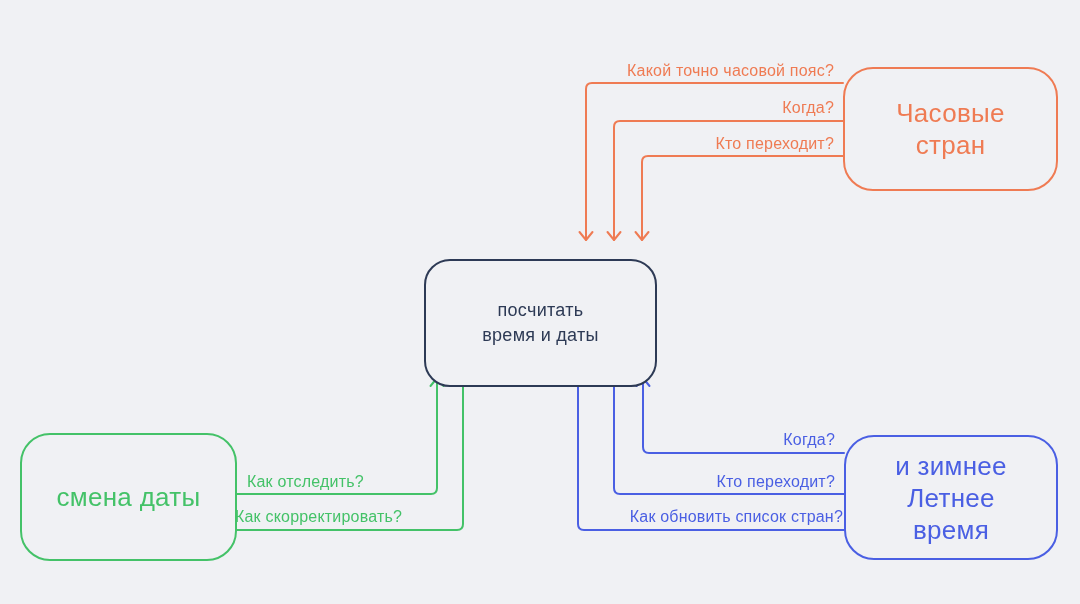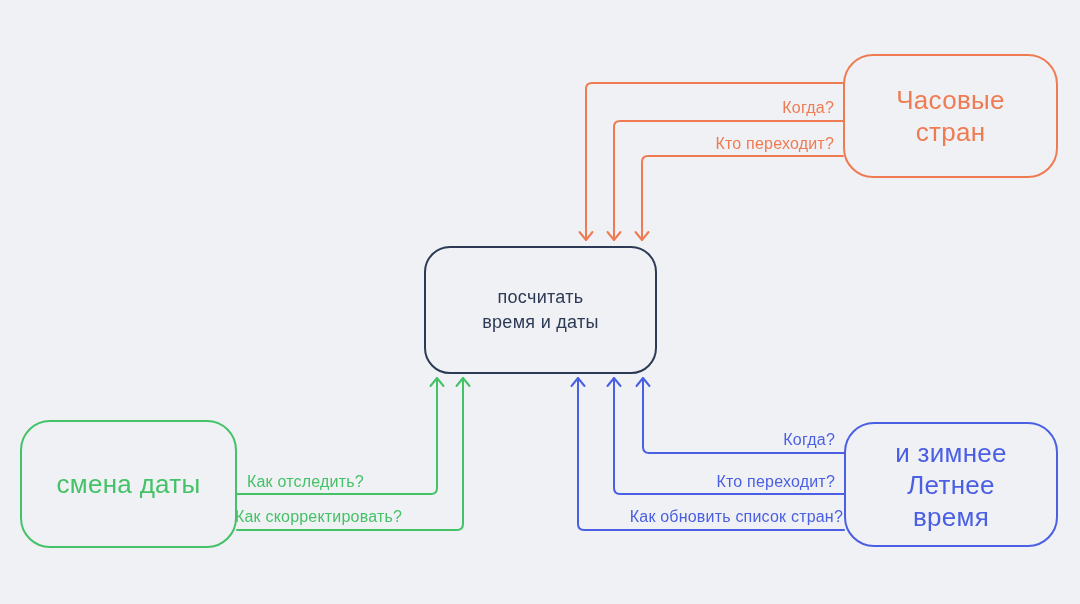--- a/index.html
+++ b/index.html
@@ -29,20 +29,21 @@
     box-sizing: border-box;
     border-width: 2px;
     border-style: solid;
     border-radius: 30px;
     display: flex;
     flex-direction: column;
     align-items: center;
     justify-content: center;
     text-align: center;
     background: var(--background, #F0F1F4);
+    margin-top: 13px;
   }
   .box .t {
     font-size: 26px;
     line-height: 32px;
     letter-spacing: 0.3px;
   }
   .box-center {
     left: 424px;
     top: 246px;
     width: 233px;
@@ -153,20 +154,21 @@
   <div class="box box-datechange">
     <div class="t">смена даты</div>
   </div>
 
   <div class="box box-dst">
     <div class="t">и зимнее</div>
     <div class="t">Летнее</div>
     <div class="t">время</div>
   </div>
 
+  <div class="q q-orange" style="right:246px; top:61px">Какой точно часовой пояс?</div>
   <div class="q q-orange" style="right:246px; top:98px">Когда?</div>
   <div class="q q-orange" style="right:246px; top:134px">Кто переходит?</div>
 
   <div class="q q-green" style="left:247px; top:472px">Как отследить?</div>
   <div class="q q-green" style="left:235px; top:507px">Как скорректировать?</div>
 
   <div class="q q-blue" style="right:245px; top:430px">Когда?</div>
   <div class="q q-blue" style="right:245px; top:472px">Кто переходит?</div>
   <div class="q q-blue" style="right:237px; top:507px">Как обновить список стран?</div>
 

